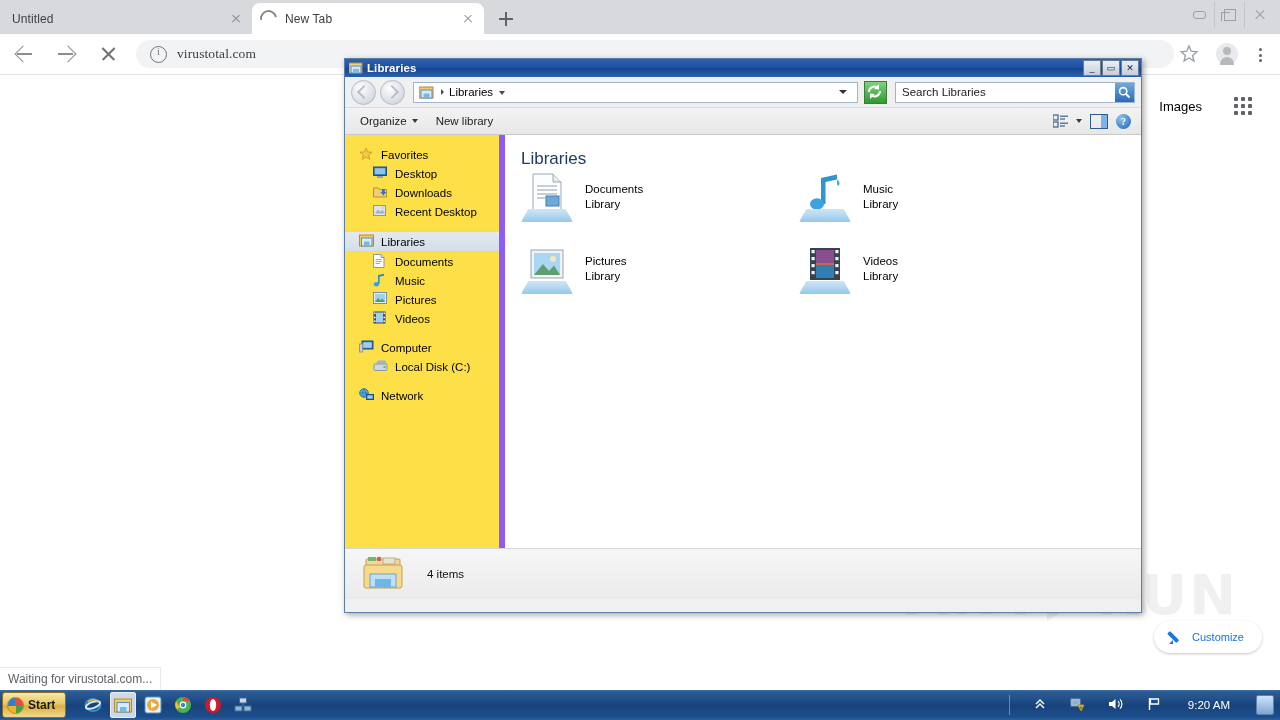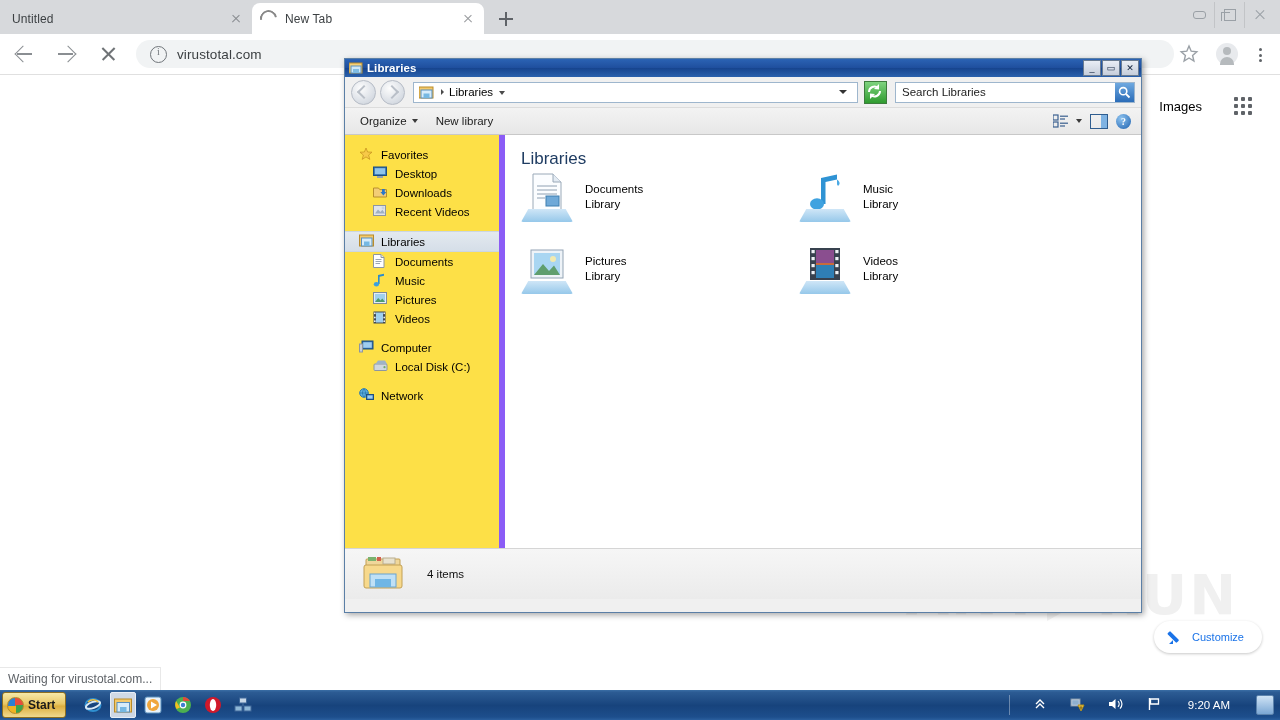--- a/index.html
+++ b/index.html
@@ -50,21 +50,21 @@
   .arrow-l:before{content:"";position:absolute;left:11px;top:12px;width:11px;height:11px;
       border-left:1.6px solid #8a8e92;border-bottom:1.6px solid #8a8e92;transform:rotate(45deg);}
   .arrow-l:after{content:"";position:absolute;left:11px;top:17.2px;width:15px;height:1.6px;background:#8a8e92;}
   .arrow-r:before{content:"";position:absolute;left:14px;top:12px;width:11px;height:11px;
       border-right:1.6px solid #8a8e92;border-top:1.6px solid #8a8e92;transform:rotate(45deg);}
   .arrow-r:after{content:"";position:absolute;left:10px;top:17.2px;width:15px;height:1.6px;background:#8a8e92;}
   .stopx:before,.stopx:after{content:"";position:absolute;left:10px;top:17.2px;width:17px;height:1.6px;background:#6f7376;}
   .stopx:before{transform:rotate(45deg);}
   .stopx:after{transform:rotate(-45deg);}
   .omnibox{margin-left:10px;height:28px;flex:1;background:#f1f3f4;border-radius:14px;
-      display:flex;align-items:center;padding:0 14px;box-sizing:border-box;max-width:1090px;}
+      display:flex;align-items:center;padding:0 14px;box-sizing:border-box;max-width:1090px;font-family:Liberation Serif, serif;}
   .info-icon{width:15px;height:15px;border:1.4px solid #70757a;border-radius:50%;
       position:relative;flex:none;margin-right:10px;}
   .info-icon:after{content:"i";position:absolute;left:0;right:0;top:-1px;text-align:center;
       font-size:10px;font-family:"Liberation Serif",serif;color:#70757a;}
   .url{font-size:13.5px;color:#3c4043;letter-spacing:.1px;}
   .star{width:30px;height:30px;position:relative;flex:none;margin-right:2px;}
   .avatar{width:22px;height:22px;border-radius:50%;background:#e8eaed;flex:none;
       position:relative;margin:0 10px;}
   .avatar:before{content:"";position:absolute;left:7px;top:4px;width:8px;height:8px;border-radius:50%;background:#b6babd;}
   .avatar:after{content:"";position:absolute;left:4px;top:13.5px;width:14px;height:8px;
@@ -393,21 +393,21 @@
         <span>Downloads</span>
       </div>
       <div class="np-item child">
         <span class="np-ico">
           <svg width="14" height="13" viewBox="0 0 14 13">
               <rect x="0.5" y="1.5" width="12" height="10" fill="#dfe4ea" stroke="#8d96a2"></rect>
               <path d="M2 9.5l3-4 2.4 2.6 2-2.3 2.6 3.7z" fill="#9fb0c2"></path>
               <circle cx="10" cy="4" r="1.4" fill="#c9d3de"></circle>
             </svg>
         </span>
-        <span>Recent Videos</span>
+        <span>Recent Desktop</span>
       </div>
       <div class="np-gap"></div>
 
       <div class="np-item selected">
         <span class="np-ico">
           <svg width="15" height="13" viewBox="0 0 15 13">
               <rect x="0.5" y="1" width="14" height="11" fill="#f3c96b" stroke="#b98b2a"></rect>
               <rect x="2.5" y="4" width="10.5" height="8" fill="#d7ecfa" stroke="#5b90bd"></rect>
               <rect x="5" y="7.5" width="5.5" height="4.5" fill="#76b8e2"></rect>
             </svg>

